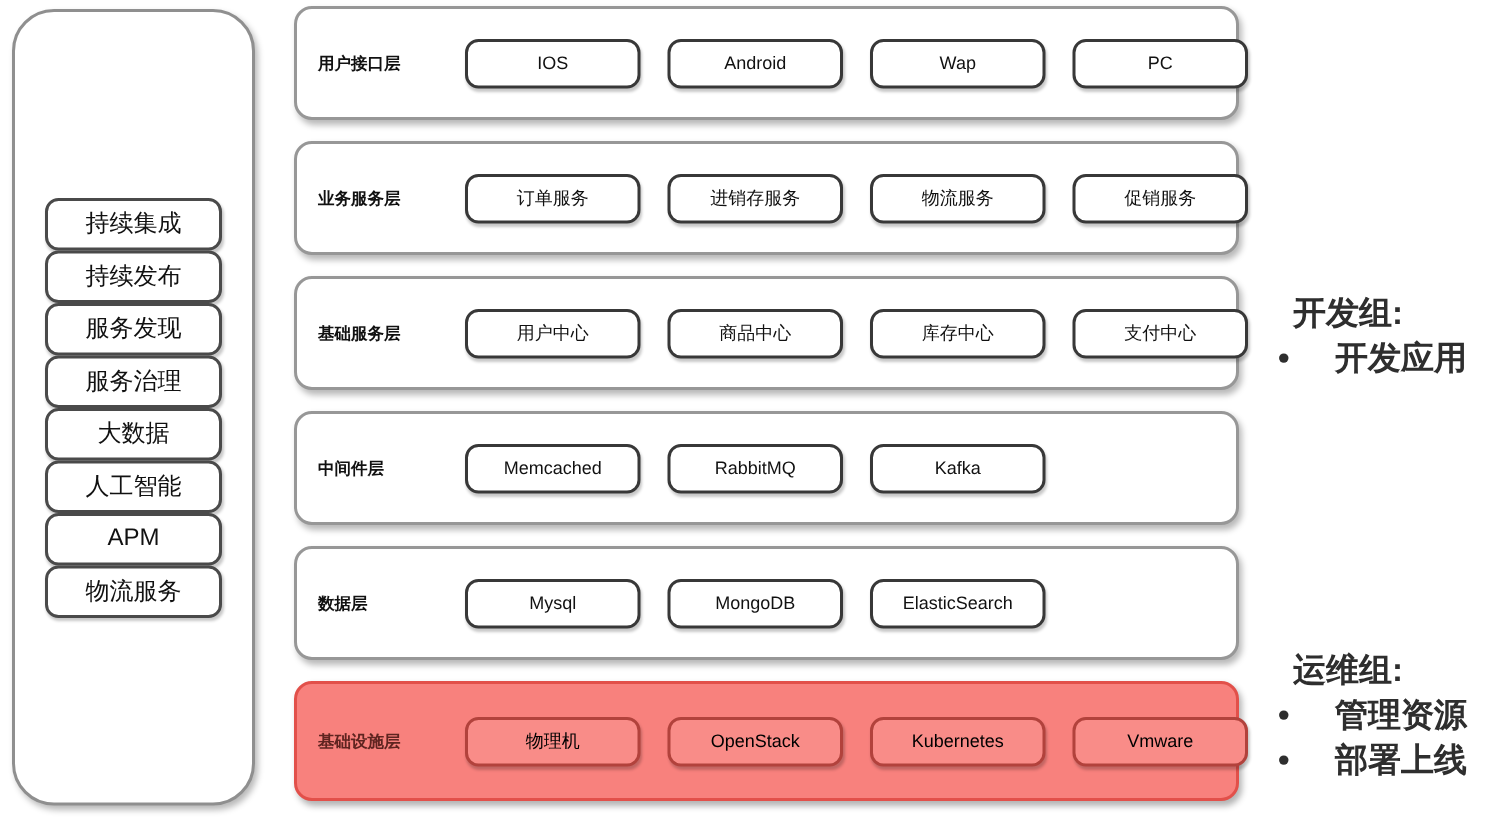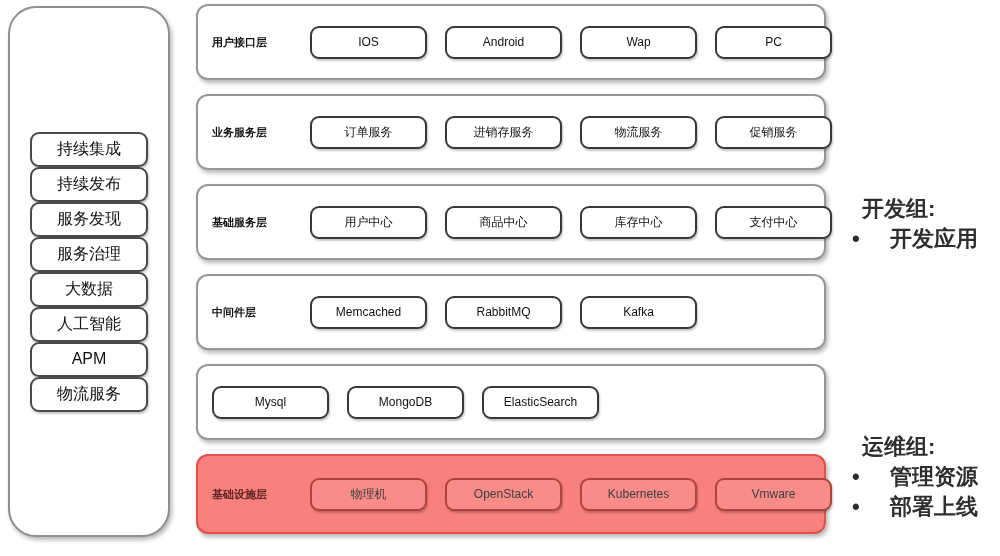--- a/index.html
+++ b/index.html
@@ -42,21 +42,21 @@
     box-shadow:1px 2px 2px rgba(0,0,0,.22);
     display:flex;align-items:center;justify-content:center;
     font-size:12px;color:#111;
   }
   .layer-row.highlight{
     height:80px;background:#f8817d;border-color:#e2504a;
     box-shadow:2px 3px 4px rgba(0,0,0,.3);
   }
   .layer-row.highlight .layer-label{color:#5f2420;}
   .layer-row.highlight .layer-box{
-    background:#f98c88;border-color:#b2423c;color:#404040;
+    background:#f98c88;border-color:#b2423c;color:#000000;
   }
   
   .annotation{
     position:absolute;left:850px;width:148px;font-size:22px;
     line-height:30px;color:#2e2e2e;font-weight:bold;
   }
   .annotation .ann-title{margin-left:12px;}
   .ann-dev{top:194px;}
   .ann-ops{top:432px;}
   .bullet-row{display:flex;}
@@ -127,20 +127,21 @@
   <div class="layer-row">
     <div class="layer-label">中间件层</div>
     <div class="layer-items">
       <div class="layer-box">Memcached</div>
       <div class="layer-box">RabbitMQ</div>
       <div class="layer-box">Kafka</div>
     </div>
   </div>
 
   <div class="layer-row">
+    <div class="layer-label">数据层</div>
     <div class="layer-items">
       <div class="layer-box">Mysql</div>
       <div class="layer-box">MongoDB</div>
       <div class="layer-box">ElasticSearch</div>
     </div>
   </div>
 
   <div class="layer-row highlight">
     <div class="layer-label">基础设施层</div>
     <div class="layer-items">

